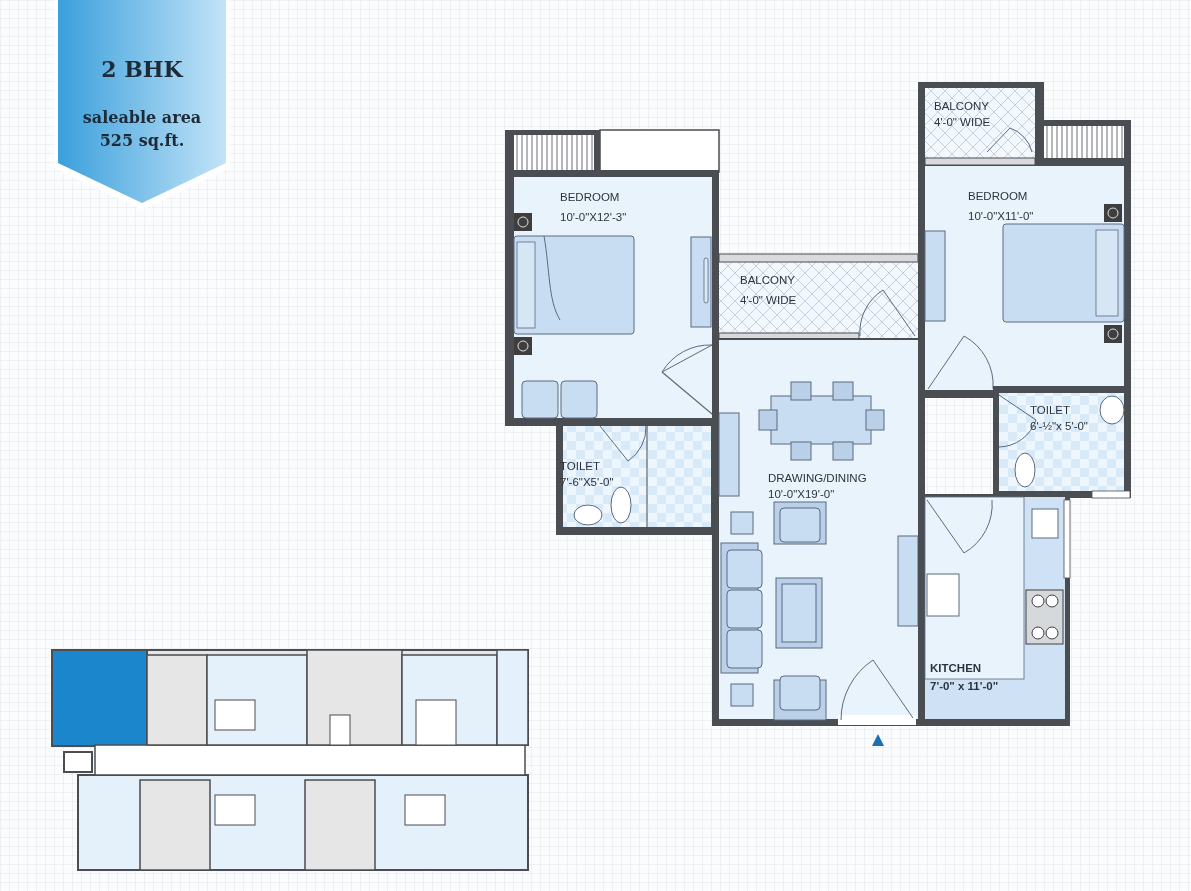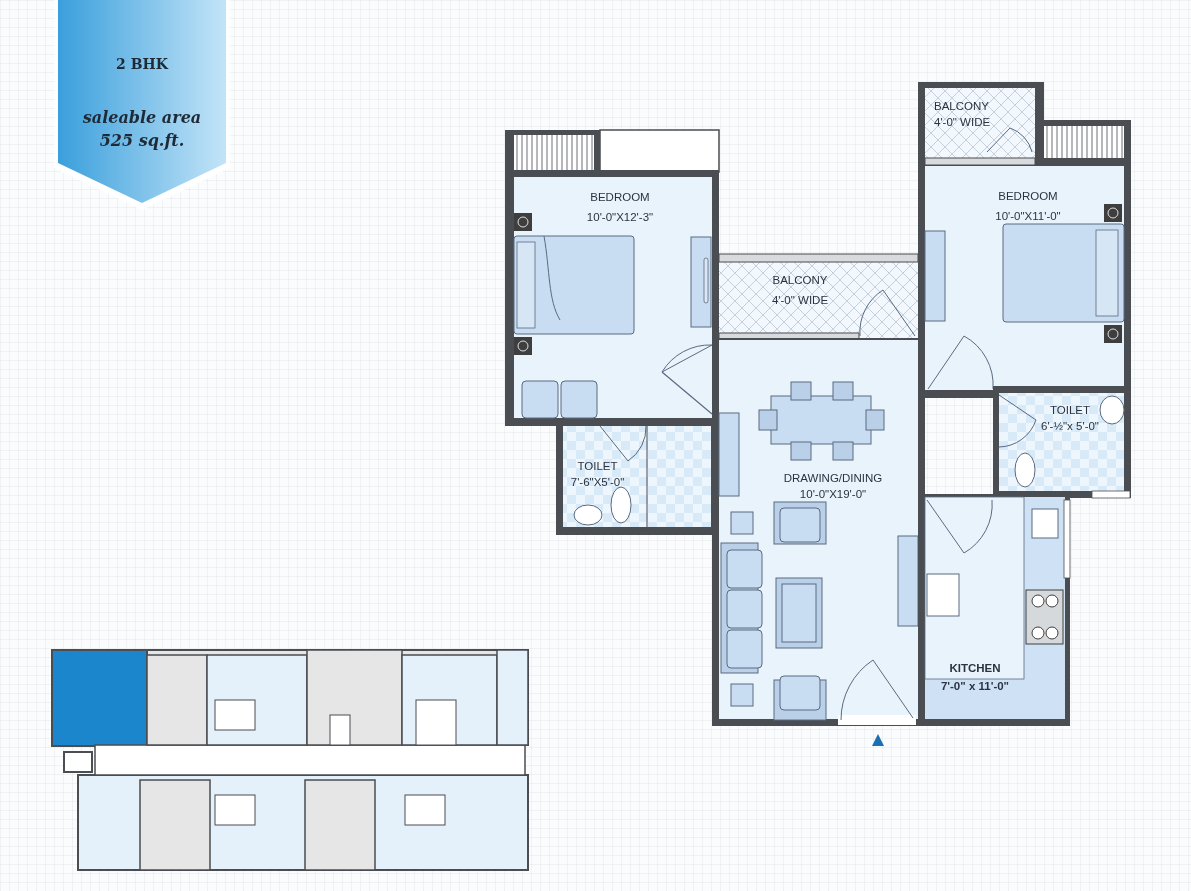--- a/index.html
+++ b/index.html
@@ -9,25 +9,25 @@
     background-image:
       linear-gradient(rgba(200,205,212,0.22) 1px, transparent 1px),
       linear-gradient(90deg, rgba(200,205,212,0.22) 1px, transparent 1px);
     background-size: 9px 9px;
     font-family: "Liberation Sans", sans-serif;
   }
   .badge { position: absolute; left: 54px; top: 0; width: 176px; height: 212px; }
   .badge svg { position: absolute; left: 0; top: 0; }
   .badge-text { position: absolute; left: 0; top: 0; width: 176px; text-align: center;
     font-family: "DejaVu Serif", serif; color: #1e2a36; font-weight: bold; }
-  .badge-title { position: absolute; top: 56px; width: 176px; font-size: 14px; }
-  .badge-sub { position: absolute; top: 106px; width: 176px; font-size: 16px; line-height: 23px; font-style: italic; }
+  .badge-title { position: absolute; top: 56px; width: 176px; font-size: 22px; }
+  .badge-sub { position: absolute; top: 106px; width: 176px; font-size: 16px; line-height: 23px; }
   .plan { position: absolute; left: 0; top: 0; }
   .lbl { position: absolute; font-family: "Liberation Sans", sans-serif; font-size: 11.5px;
-    color: #2b3340; text-align: center; white-space: nowrap; line-height: 16px; }
+    color: #2b3340; white-space: nowrap; line-height: 16px; }
 </style>
 </head>
 <body>
 
 <div class="badge">
   <svg width="176" height="212">
     <defs>
       <linearGradient id="bg1" x1="0" y1="0" x2="1" y2="0">
         <stop offset="0" stop-color="#3a9fdc"></stop>
         <stop offset="1" stop-color="#c3e4f8"></stop>

